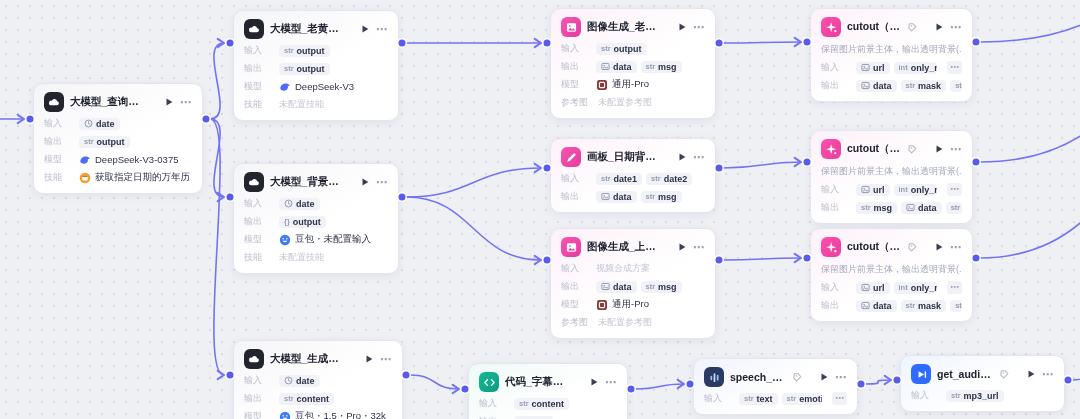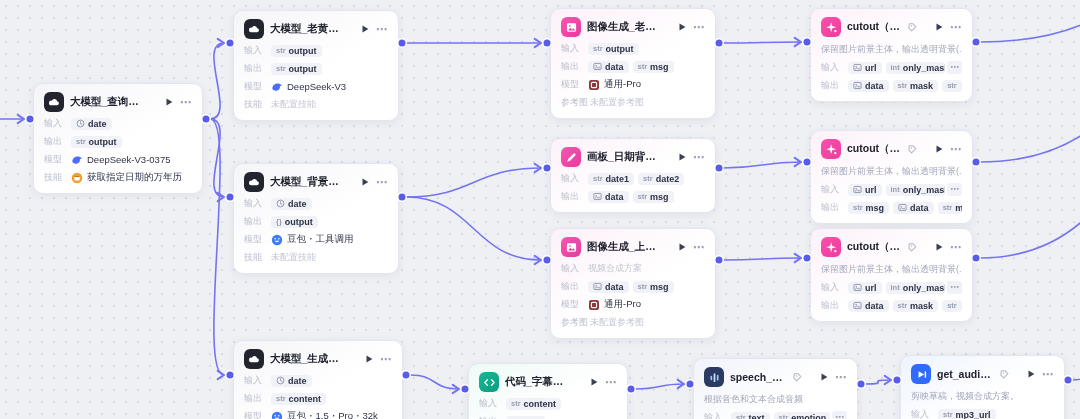--- a/index.html
+++ b/index.html
@@ -21,21 +21,21 @@
   .hdr{display:flex;align-items:center;gap:6px;height:20px;}
   .nicon{width:20px;height:20px;border-radius:6px;flex:none;display:flex;align-items:center;justify-content:center;}
   .nicon svg{width:15px;height:15px;display:block;}
   .ntitle{font-size:10.5px;font-weight:700;color:#20232f;white-space:nowrap;overflow:hidden;
     text-overflow:ellipsis;flex:0 1 auto;min-width:0;}
   .tagicon{flex:none;display:flex;opacity:.75;}
   .hdr-sp{flex:1 1 0;min-width:4px;}
   .runbtn{flex:none;display:flex;cursor:pointer;}
   .menubtn{flex:none;color:#9ba0b4;font-weight:700;font-size:11px;letter-spacing:1px;cursor:pointer;line-height:1;}
   .ndesc{font-size:9px;color:#a2a7ba;margin-top:6px;white-space:nowrap;overflow:hidden;}
-  .row{display:flex;align-items:center;margin-top:5px;gap:2px;min-height:13px;}
+  .row{display:flex;align-items:center;margin-top:5px;gap:10px;min-height:13px;}
   .rlabel{font-size:9px;color:#b9bdcb;min-width:25px;flex:none;white-space:nowrap;}
   .tags{display:flex;gap:4px;flex:1 1 auto;min-width:0;overflow:hidden;}
   .tag{display:inline-flex;align-items:center;gap:3px;background:#f1f2f7;border-radius:4px;
     padding:1px 5px;font-size:9px;font-weight:700;color:#2e3247;white-space:nowrap;flex:none;}
   .tag:last-child{flex:0 1 auto;overflow:hidden;}
   .ttok{font-size:7.5px;color:#969cb1;font-weight:600;}
   .ticon{display:flex;}
   .rowmore{flex:none;color:#9aa0b4;background:#f1f2f7;border-radius:3px;font-size:9px;
     font-weight:700;line-height:1;padding:2px 3px;cursor:pointer;}
   .empty{font-size:9px;color:#c4c7d3;white-space:nowrap;}
@@ -369,21 +369,21 @@
         <span class="rlabel">模型</span>
         <span class="entity">
           <span style="display:flex">
             <svg viewBox="0 0 12 12">
               <circle cx="6" cy="6" r="5.2" fill="#3e7bfa"></circle>
               <circle cx="4.2" cy="4.8" r=".8" fill="#fff"></circle>
               <circle cx="7.8" cy="4.8" r=".8" fill="#fff"></circle>
               <path d="M3.6,6.8 a2.6,2.2 0 0,0 4.8,0" fill="#fff"></path>
             </svg>
           </span>
-          <span>豆包・工具调用</span>
+          <span>豆包・未配置输入</span>
         </span>
       </div>
       <div class="row">
         <span class="rlabel">技能</span>
         <span class="empty">未配置技能</span>
       </div>
     </div>
     <div class="port" style="left: 230px; top: 197px;"></div>
     <div class="port" style="left: 402px; top: 197px;"></div>
     <div class="node accent-board" style="left: 550px; top: 138px; width: 166px;">
@@ -746,21 +746,20 @@
           </svg>
         </span>
         <span class="hdr-sp"></span>
         <span class="runbtn">
           <svg width="10" height="10" viewBox="0 0 10 10">
             <path d="M2.5,1.6 L8.4,5 L2.5,8.4 Z" fill="#3a3f52"></path>
           </svg>
         </span>
         <span class="menubtn">⋯</span>
       </div>
-      <div class="ndesc">根据音色和文本合成音频</div>
       <div class="row">
         <span class="rlabel">输入</span>
         <span class="tags">
           <span class="tag">
             <span class="ttok">str</span>
             <span>text</span>
           </span>
           <span class="tag">
             <span class="ttok">str</span>
             <span>emotion</span>
@@ -787,21 +786,20 @@
           </svg>
         </span>
         <span class="hdr-sp"></span>
         <span class="runbtn">
           <svg width="10" height="10" viewBox="0 0 10 10">
             <path d="M2.5,1.6 L8.4,5 L2.5,8.4 Z" fill="#3a3f52"></path>
           </svg>
         </span>
         <span class="menubtn">⋯</span>
       </div>
-      <div class="ndesc">剪映草稿，视频合成方案。</div>
       <div class="row">
         <span class="rlabel">输入</span>
         <span class="tags">
           <span class="tag">
             <span class="ttok">str</span>
             <span>mp3_url</span>
           </span>
         </span>
       </div>
     </div>

